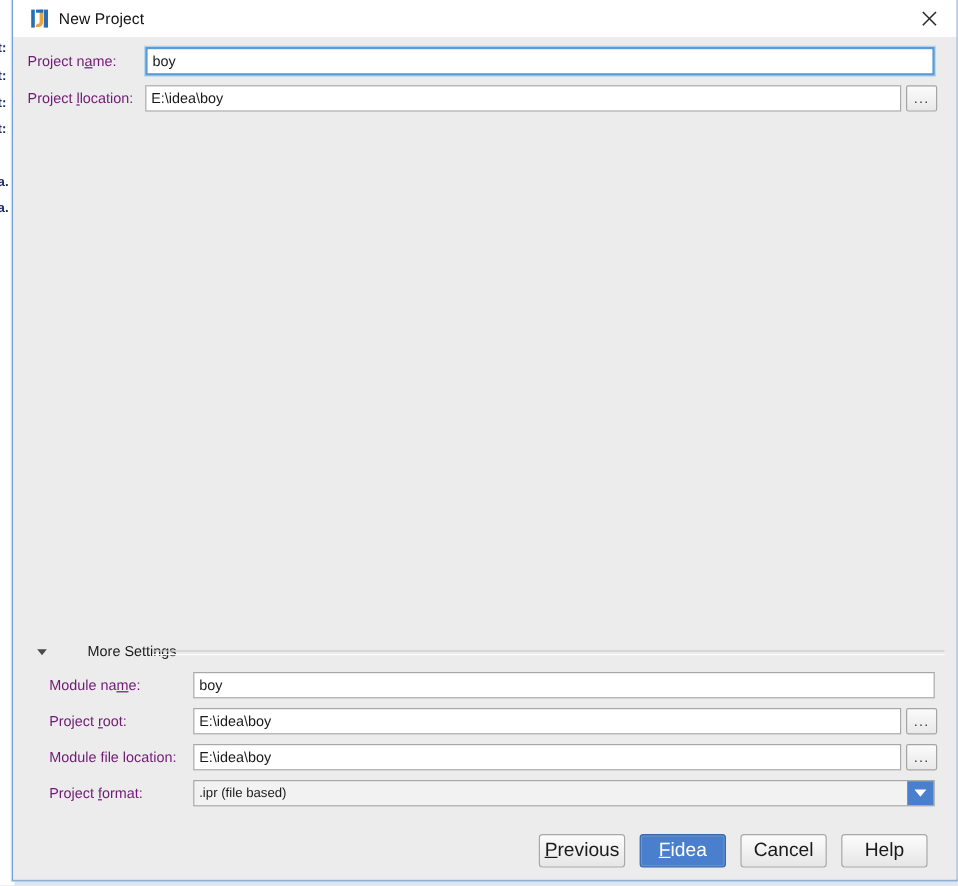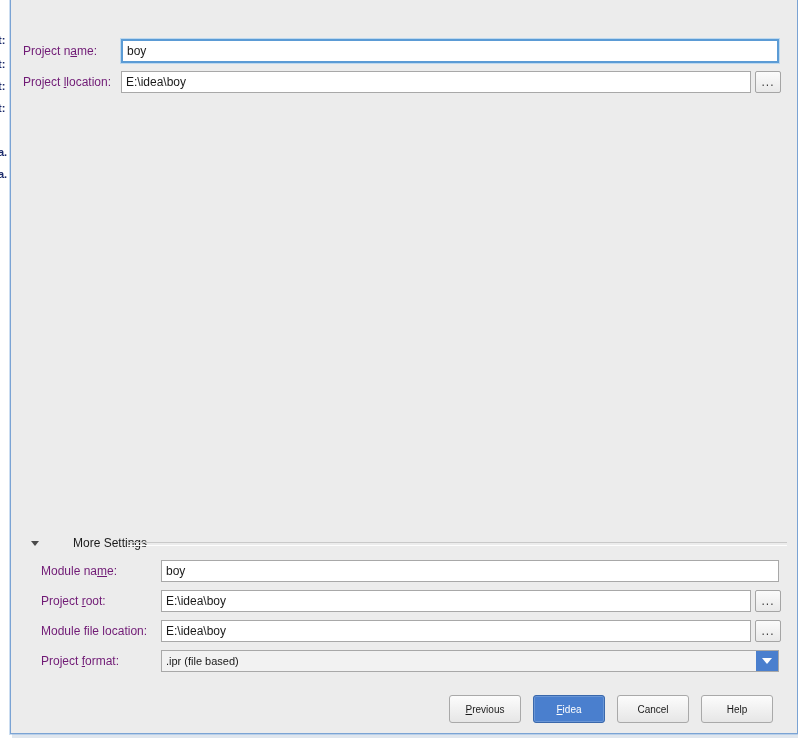--- a/index.html
+++ b/index.html
@@ -216,21 +216,21 @@
     height: 28px;
   }
   .btn {
     position: absolute;
     box-sizing: border-box;
     height: 28px;
     border-radius: 3px;
     display: flex;
     align-items: center;
     justify-content: center;
-    font-size: 10px;
+    font-size: 16px;
     cursor: default;
     white-space: nowrap;
   }
   .btn.normal {
     background: linear-gradient(#fcfcfc, #e6e6e6);
     border: 1px solid #a9a9a9;
     color: #1a1a1a;
   }
   .btn.primary {
     background: #4a7fce;
@@ -247,20 +247,37 @@
   <div class="frag" style="top:34px;">t:</div>
   <div class="frag" style="top:58px;">t:</div>
   <div class="frag" style="top:80px;">t:</div>
   <div class="frag" style="top:102px;">t:</div>
   <div class="frag" style="top:146px;">a.</div>
   <div class="frag" style="top:168px;">a.</div>
 </div>
 
 <div id="dialog">
 
+  <div id="titlebar">
+    <span id="app-icon">
+      <svg width="17" height="17" viewBox="0 0 17 17">
+        <rect x="1" y="1" width="3" height="15" fill="#2b6cb0"></rect>
+        <rect x="11.5" y="1" width="3.5" height="15" fill="#2b6cb0"></rect>
+        <path d="M5 1 H11 V10.5 Q11 15.5 6.5 15.5 Q5 15.5 4.6 14.8 L6 12.6 Q6.4 13 6.9 13 Q8 13 8 11.2 V1 Z" fill="#e8a33d"></path>
+        <rect x="5" y="1" width="6" height="2.6" fill="#2b6cb0"></rect>
+      </svg>
+    </span>
+    <span id="title-text">New Project</span>
+    <span id="close-button">
+      <svg width="15" height="15" viewBox="0 0 15 15">
+        <line x1="2" y1="2" x2="13" y2="13" stroke="#2a2a2a" stroke-width="1.3"></line>
+        <line x1="13" y1="2" x2="2" y2="13" stroke="#2a2a2a" stroke-width="1.3"></line>
+      </svg>
+    </span>
+  </div>
 
   <div id="content">
 
     <div class="row" style="left:0;top:9px;width:100%;">
       <span class="lbl" style="left:12px;top:0;">
         <span>Project n</span><u>a</u><span>me:</span>
       </span>
       <input class="field focused" type="text" style="left: 110px; top: -1px; width: 658px;" value="boy">
     </div>
 

